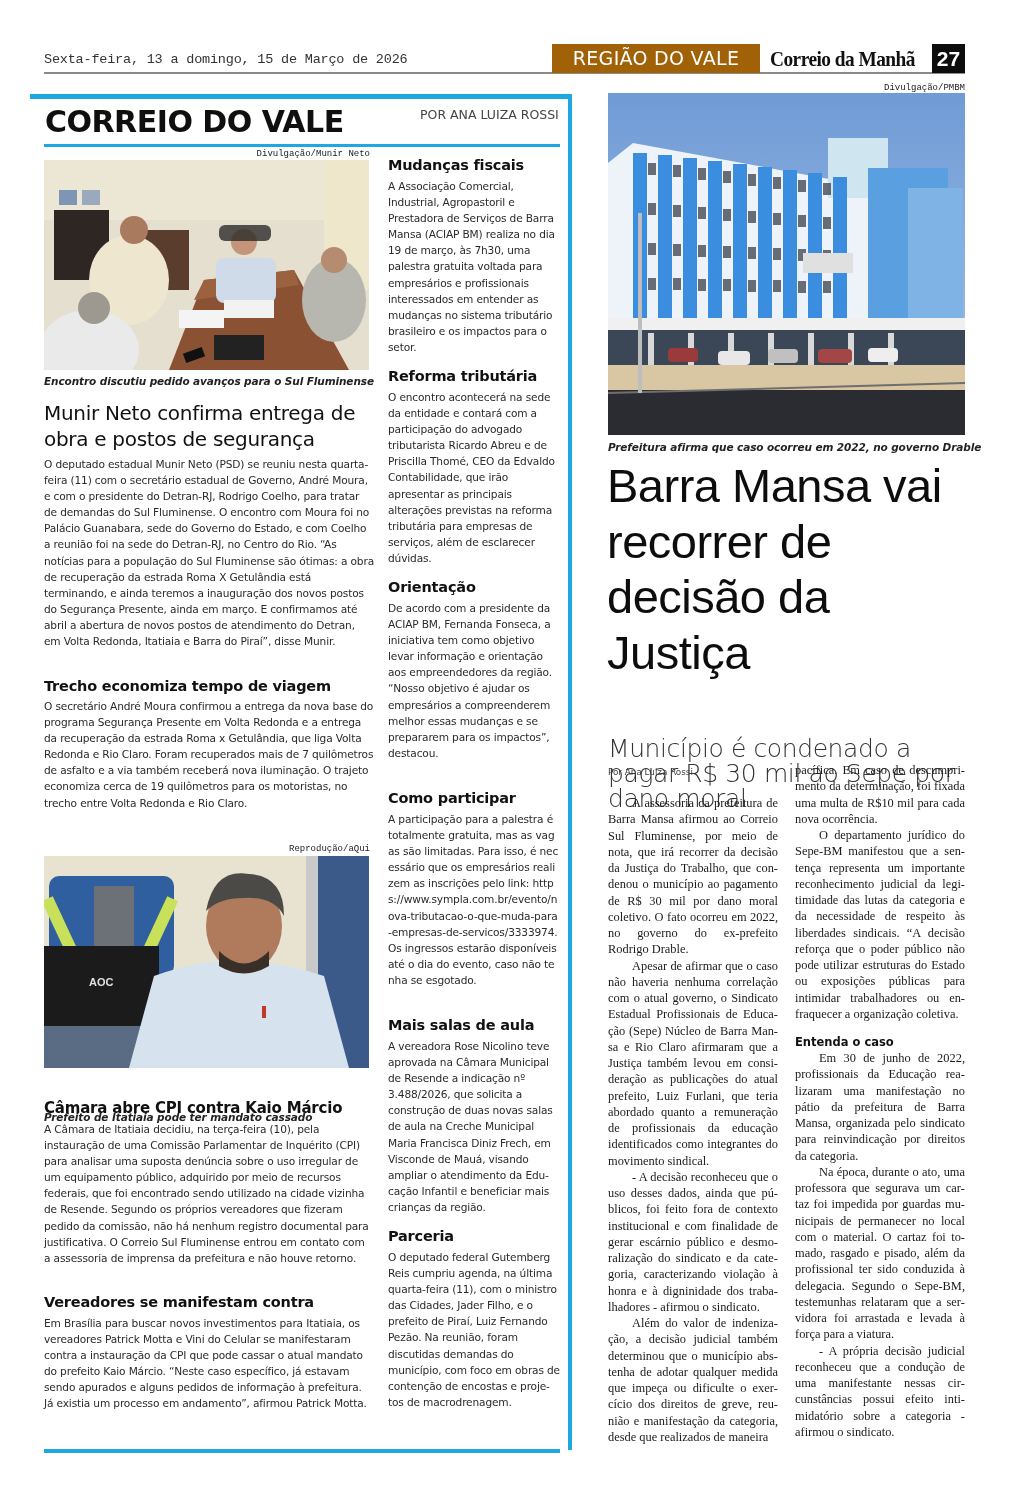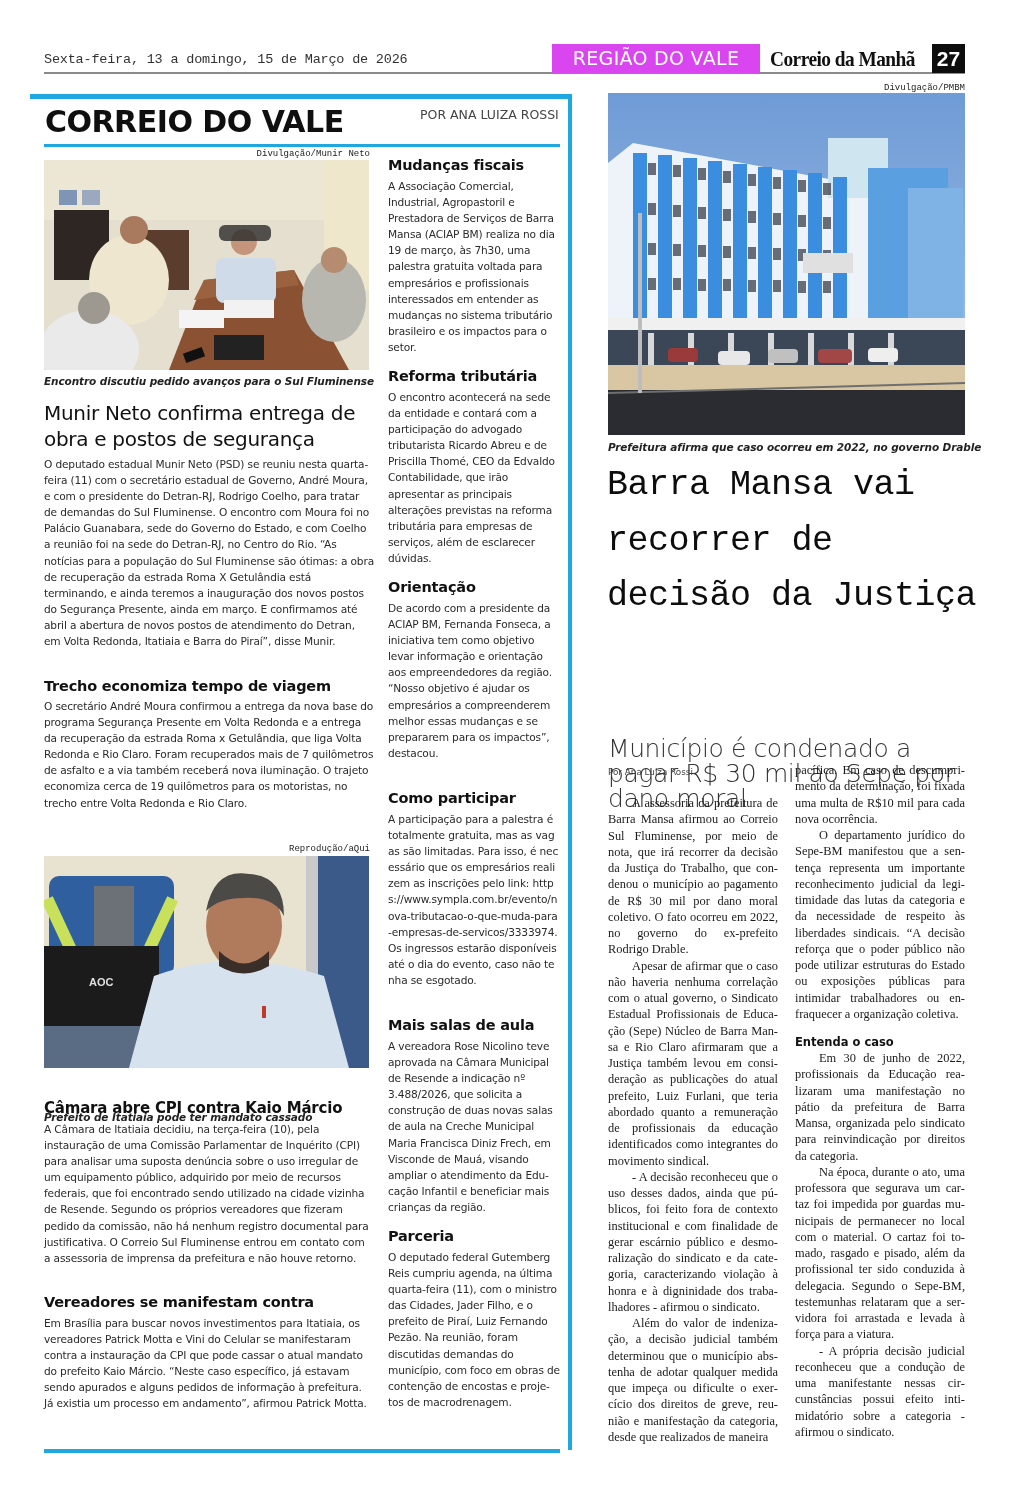--- a/index.html
+++ b/index.html
@@ -2,21 +2,21 @@
 <html><head>
 <meta charset="utf-8">
 <style>
   * { box-sizing: border-box; margin: 0; padding: 0; }
   html, body { width: 1010px; height: 1488px; background: #ffffff; overflow: hidden; }
   body { position: relative; font-family: "DejaVu Sans", sans-serif; color: #1a1a1a; }
 
   
   .topbar { position: absolute; left: 44px; top: 44px; width: 921px; height: 30px; border-bottom: 2px solid #8a8a8a; }
   .topbar .date { position: absolute; left: 0; top: 8px; font-family: Liberation Mono, monospace; font-size: 13.5px; color: #333; letter-spacing: -0.2px; }
-  .topbar .section { position: absolute; left: 508px; top: 0; width: 208px; height: 29px; background: #d946ef; color: #fff; font-family: "DejaVu Sans", sans-serif; font-size: 19px; line-height: 29px; text-align: center; letter-spacing: 0.3px; }
+  .topbar .section { position: absolute; left: 508px; top: 0; width: 208px; height: 29px; background: #a16207; color: #fff; font-family: "DejaVu Sans", sans-serif; font-size: 19px; line-height: 29px; text-align: center; letter-spacing: 0.3px; }
   .topbar .masthead { position: absolute; left: 726px; top: 2px; font-family: "Liberation Serif", serif; font-weight: bold; font-size: 22px; color: #111; letter-spacing: -0.6px; transform: scaleX(0.88); transform-origin: left center; }
   .topbar .pageno { position: absolute; right: 0; top: 0; width: 33px; height: 29px; background: #0d0d0d; color: #fff; font-family: "Liberation Sans", sans-serif; font-weight: bold; font-size: 21px; line-height: 29px; text-align: center; }
 
   
   .box { position: absolute; left: 30px; top: 94px; width: 542px; height: 1356px; border-top: 5px solid #1ea8df; border-right: 4px solid #1ea8df; }
   .box-bottom { position: absolute; left: 44px; top: 1449px; width: 516px; height: 4px; background: #1ea8df; }
 
   .col-title { position: absolute; left: 45px; top: 104px; font-family: "DejaVu Sans", sans-serif; font-weight: bold; font-size: 30px; letter-spacing: -0.5px; color: #0f0f0f; }
   .col-title-rule { position: absolute; left: 44px; top: 144px; width: 516px; height: 3px; background: #1ea8df; }
   .byline-top { position: absolute; left: 420px; top: 107px; font-family: "DejaVu Sans", sans-serif; font-size: 12.5px; line-height: 16px; color: #444; width: 140px; }
@@ -24,21 +24,21 @@
   .credit { position: absolute; font-family: Liberation Mono, monospace; font-size: 9px; color: #222; text-align: right; }
   .caption { position: absolute; font-family: "DejaVu Sans", sans-serif; font-style: italic; font-weight: bold; font-size: 10.5px; color: #222; white-space: nowrap; letter-spacing: -0.1px; }
 
   .photo { position: absolute; overflow: hidden; }
 
   .headline-l { position: absolute; left: 44px; top: 400px; width: 340px; font-family: "DejaVu Sans", sans-serif; font-size: 20px; line-height: 26px; color: #111; letter-spacing: -0.3px; }
   .subhead { position: absolute; font-family: "DejaVu Sans", sans-serif; font-weight: bold; font-size: 14.5px; color: #111; letter-spacing: -0.2px; white-space: nowrap; }
   .body-sans { position: absolute; font-family: "DejaVu Sans", sans-serif; font-size: 10.6px; line-height: 16.1px; color: #2a2a2a; text-align: left; letter-spacing: -0.15px; }
 
   
-  .big-headline { position: absolute; left: 607px; top: 458px; width: 370px; font-family: Liberation Mono, monospace; font-size: 35px; line-height: 55.5px; color: #0d0d0d; letter-spacing: -0.5px; }
+  .big-headline { position: absolute; left: 607px; top: 458px; width: 370px; font-family: Liberation Sans, sans-serif; font-size: 47px; line-height: 55.5px; color: #0d0d0d; letter-spacing: -0.5px; }
   .deck { position: absolute; left: 608px; top: 736px; width: 370px; font-family: "DejaVu Sans", sans-serif; font-weight: 300; font-size: 25px; line-height: 25px; color: #333; letter-spacing: -0.4px; }
   .byline-art { position: absolute; left: 608px; top: 767px; font-family: "DejaVu Sans", sans-serif; font-size: 8.8px; color: #444; }
   .body-serif { position: absolute; font-family: "Liberation Serif", serif; font-size: 12.4px; line-height: 16.25px; color: #1a1a1a; text-align: justify; hyphens: manual; }
   .body-serif p { text-indent: 24px; }
   .body-serif p.noindent { text-indent: 0; }
   .serif-subhead { font-family: "DejaVu Sans", sans-serif; font-weight: bold; font-size: 11.5px; color: #111; margin-top: 13px; line-height: 15px; text-indent: 0; }
 </style>
 </head>
 <body>
 

